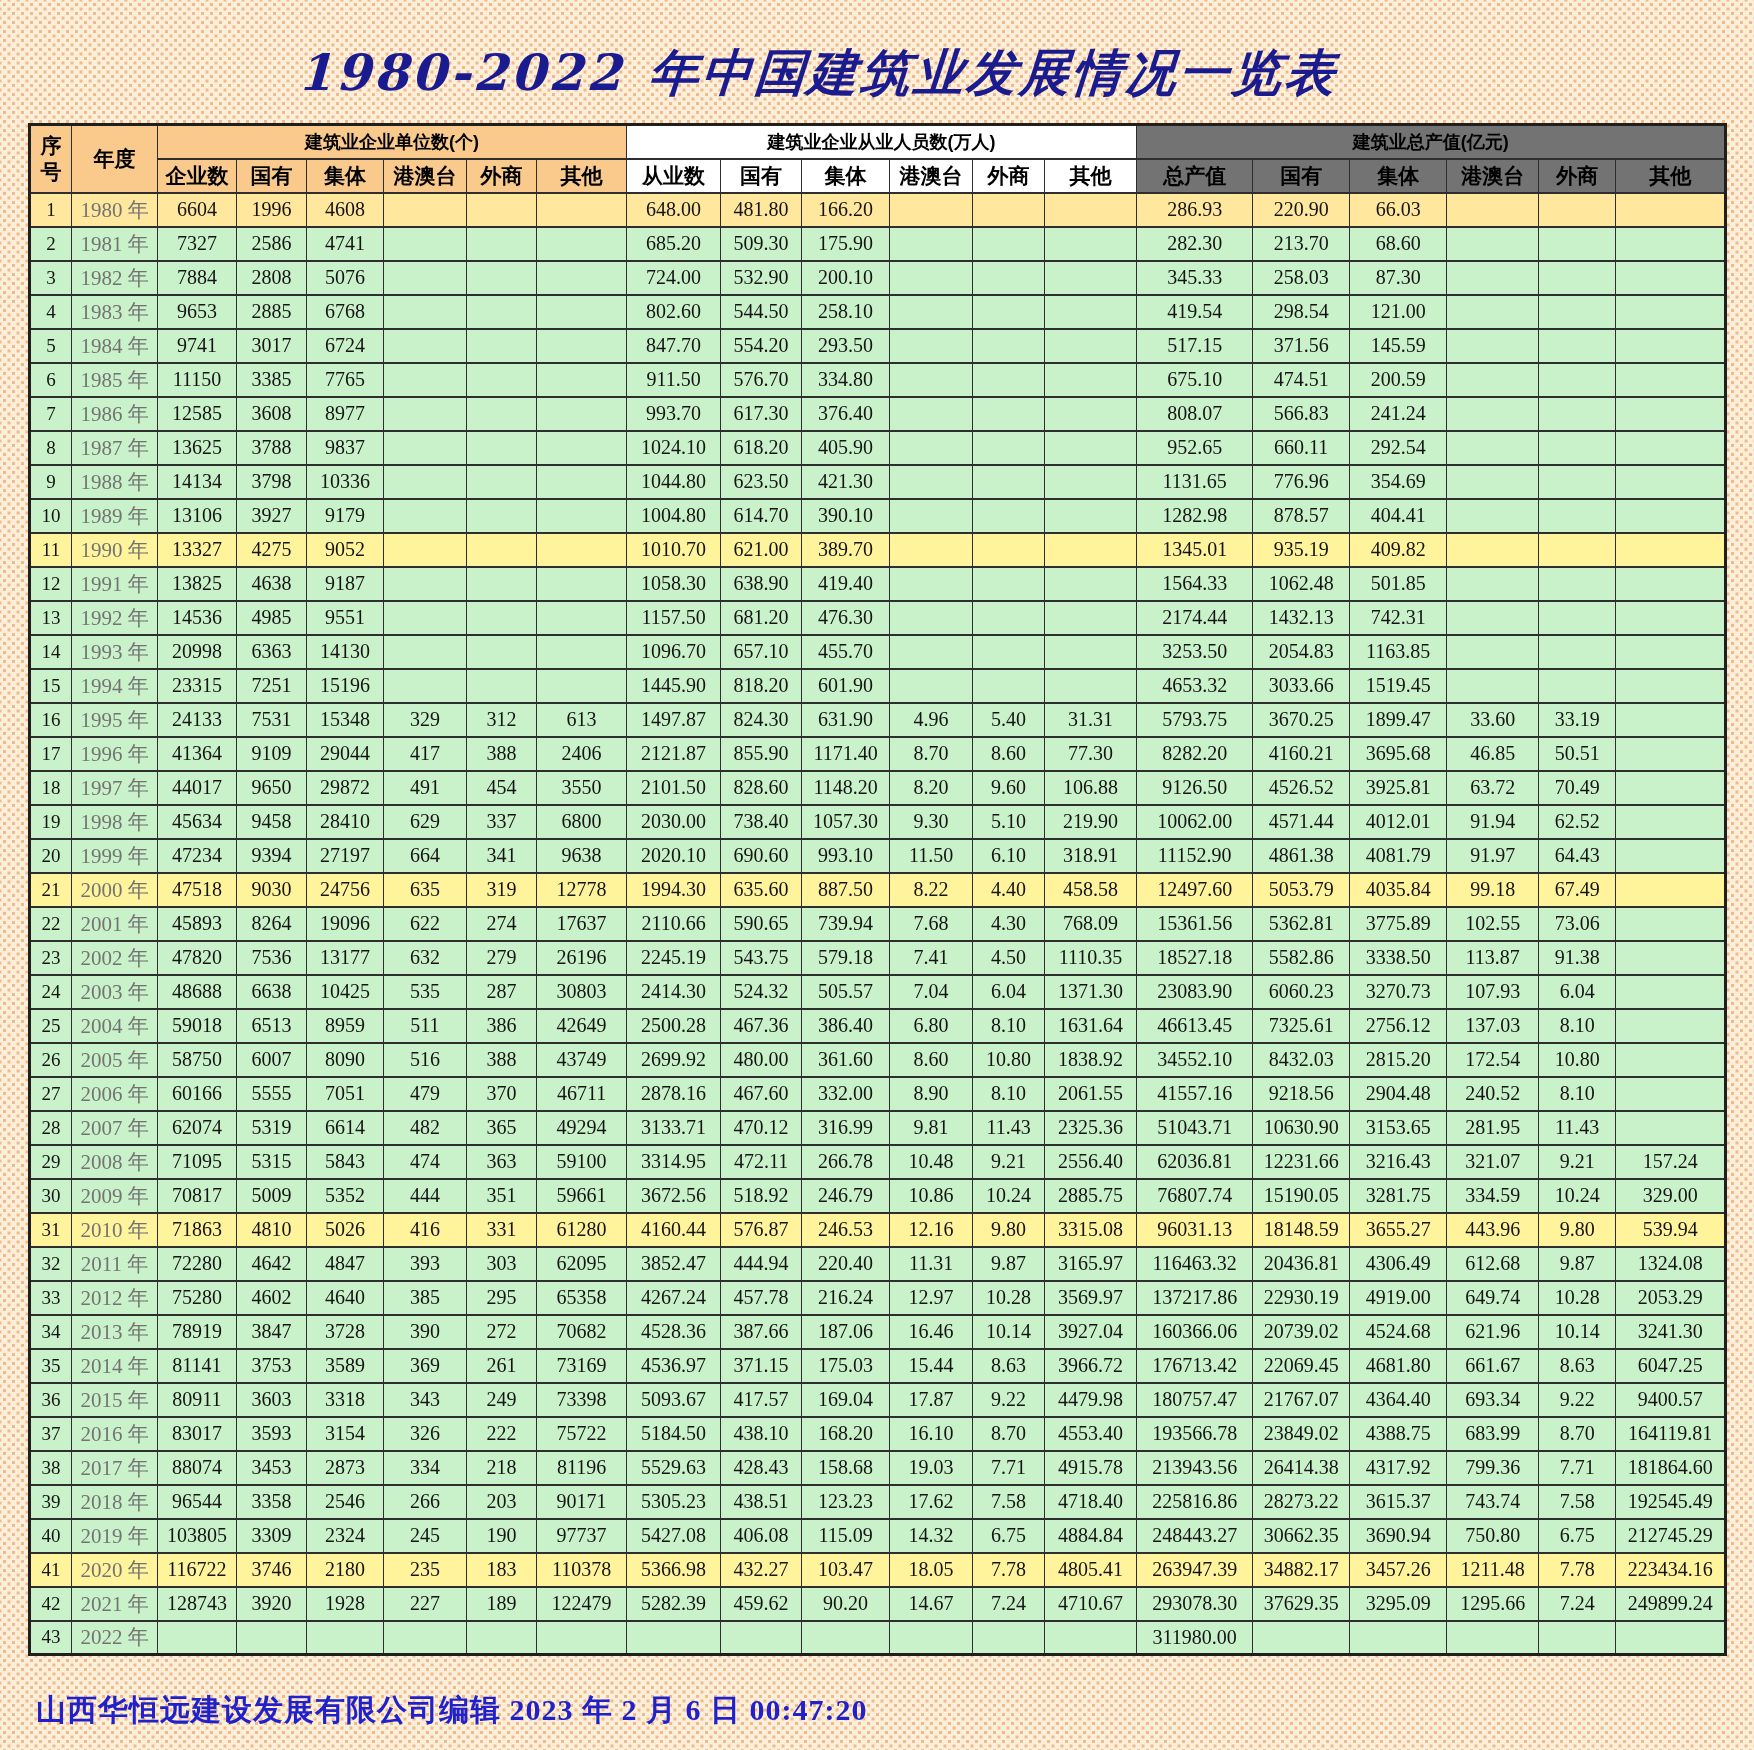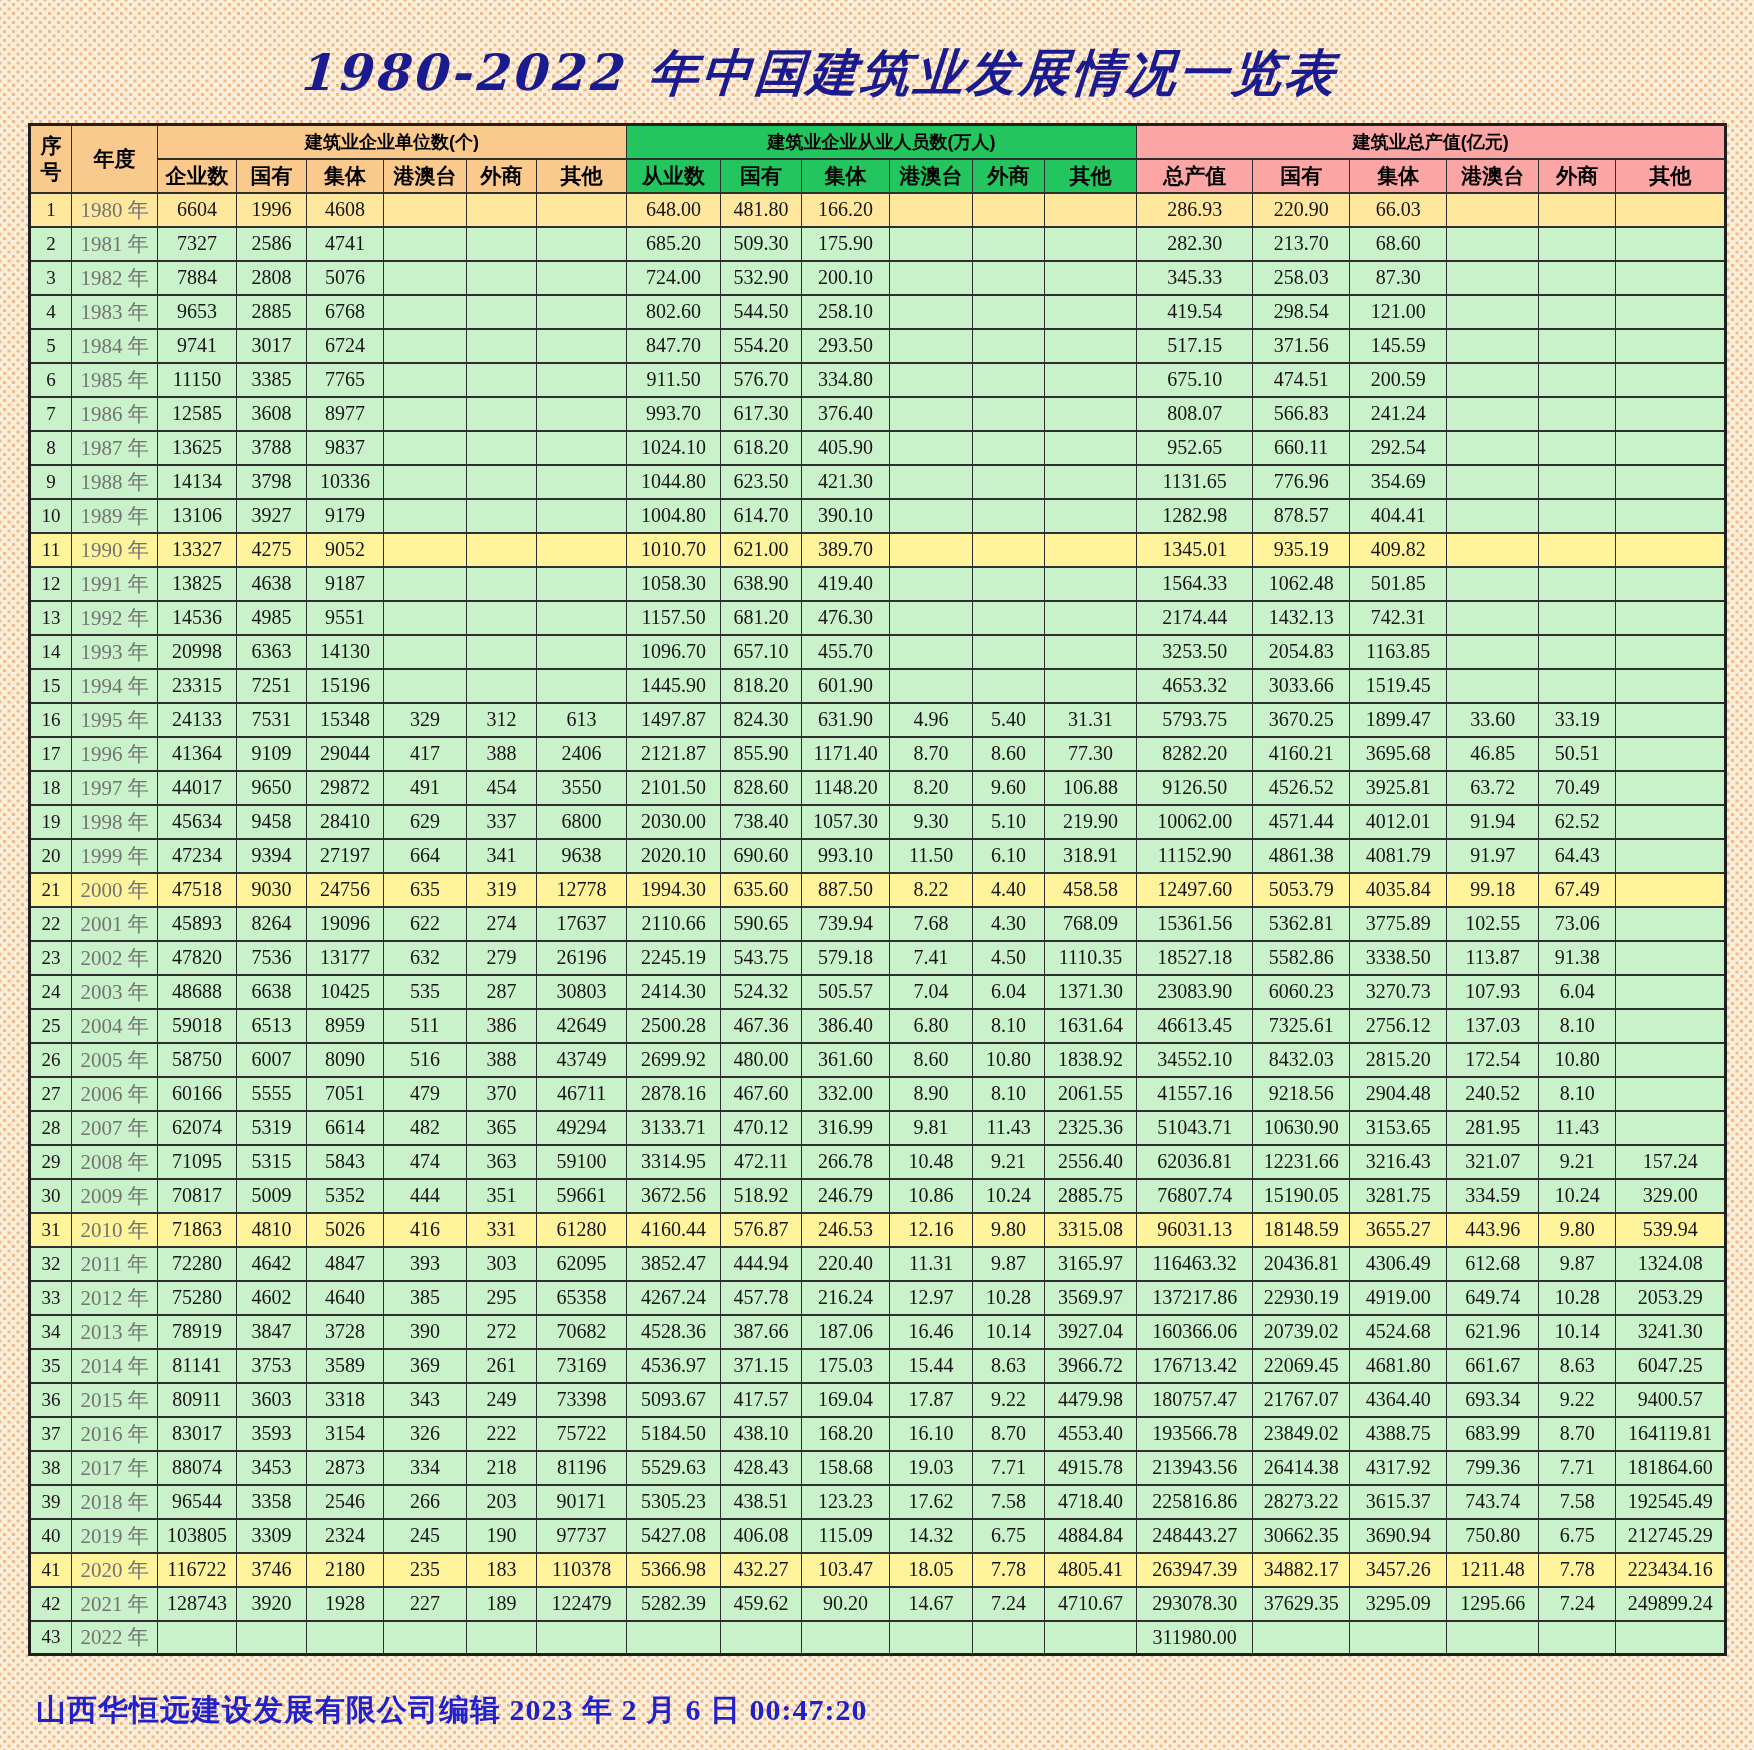--- a/index.html
+++ b/index.html
@@ -31,22 +31,22 @@
     overflow:hidden;white-space:nowrap;
     padding:0;
   }
   thead tr{height:34px;}
   tbody tr{height:34px;}
   th{font-family:"Liberation Sans","DejaVu Sans",sans-serif;font-weight:bold;color:#000;}
   .gh{font-size:18px;}
   .sh{font-size:21px;}
   .seq-h{font-size:21px;white-space:normal;word-break:break-all;line-height:1.25;}
   .bg-orange{background:#F9CA8C;}
-  .bg-cyan{background:#22c55e;margin-left:20px;}
-  .bg-yellow{background:#fca5a5;}
+  .bg-cyan{background:#ffffff;margin-left:20px;}
+  .bg-yellow{background:#737373;}
   tbody td{font-size:20px;color:#141414;background:#CAF2CA;}
   tbody td.seq{font-size:19px;}
   tbody td.year{color:#737373;font-size:21px;}
   tbody tr.hl td{background:#FFF49B;}
   tbody tr.hl-first td{background:#FFE79E;}
   .footer{
     position:absolute;left:36px;top:1656px;
     font-family:"Liberation Serif","DejaVu Serif",serif;
     font-size:30px;font-weight:bold;color:#2121CC;letter-spacing:1px;margin-top:34px;
   }

